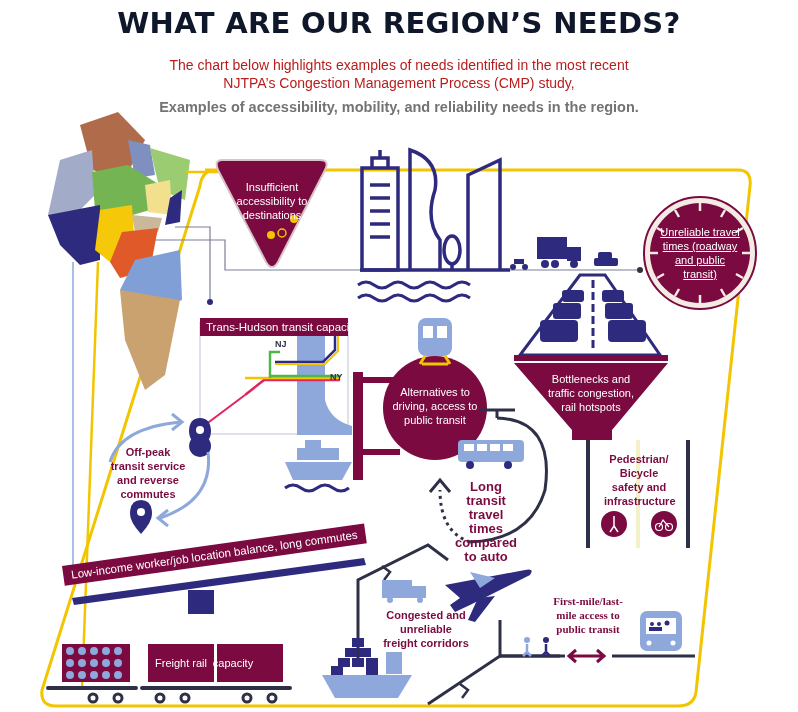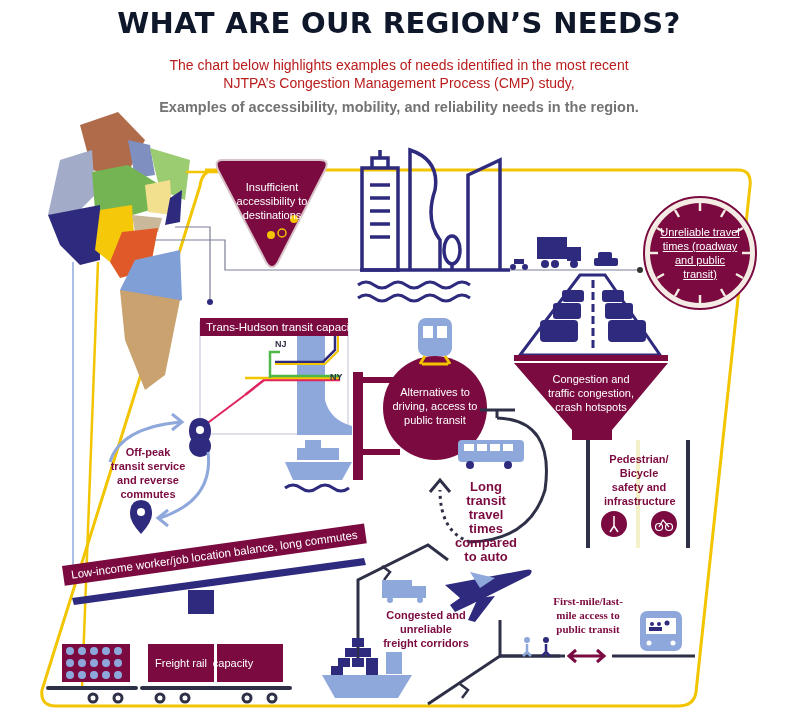--- a/index.html
+++ b/index.html
@@ -270,21 +270,21 @@
       </g>
   </g>
 </svg>
 
 <div class="lbl w" style="left:226px; top:180px; width:92px; font-size:11px;">Insufficient accessibility to destinations</div>
 <div class="lbl w" style="left:660px; top:225px; width:80px; font-size:11px;text-decoration:underline;">Unreliable travel times (roadway and public transit)</div>
 <div class="bar" style="left:200px; top:318px; padding:3px 6px; width:136px;">Trans-Hudson transit capacity</div>
 <div class="lbl" style="left:267px; top:337px; font-size:9px; font-weight:bold; color:#2e3047;margin-left:8px;">NJ</div>
 <div class="lbl" style="left:330px; top:370px; font-size:9px; font-weight:bold; color:#2e3047;">NY</div>
 <div class="lbl w" style="left:392px; top:385px; width:86px; font-size:11px;">Alternatives to driving, access to public transit</div>
-<div class="lbl w" style="left:540px; top:372px; width:102px; font-size:11px;">Congestion and traffic congestion, crash hotspots</div>
+<div class="lbl w" style="left:540px; top:372px; width:102px; font-size:11px;">Bottlenecks and traffic congestion, rail hotspots</div>
 <div class="lbl m" style="left:108px; top:445px; width:80px; font-size:11px;">Off-peak transit service and reverse commutes</div>
 <div class="lbl m" style="left:450px; top:480px; width:72px; font-size:13px;">Long transit travel times compared to auto</div>
 <div class="lbl m" style="left:604px; top:452px; width:70px; font-size:11px;">Pedestrian/ Bicycle safety and infrastructure</div>
 <div class="bar" style="left:62px; top:566px; padding:4px 8px; transform:rotate(-8deg); transform-origin:left top;">Low-income worker/job location balance, long commutes</div>
 <div class="lbl w" style="left:148px; top:656px; width:66px; font-size:11px;">Freight rail</div>
 <div class="lbl w" style="left:208px; top:656px; width:50px; font-size:11px;">capacity</div>
 <div class="lbl m" style="left:382px; top:608px; width:88px; font-size:11px;">Congested and unreliable freight corridors</div>
 <div class="lbl m" style="left:548px; top:594px; width:80px; font-size:11px;font-family:Liberation Serif, serif;">First-mile/last-mile access to public transit</div>
 
 </body></html>

